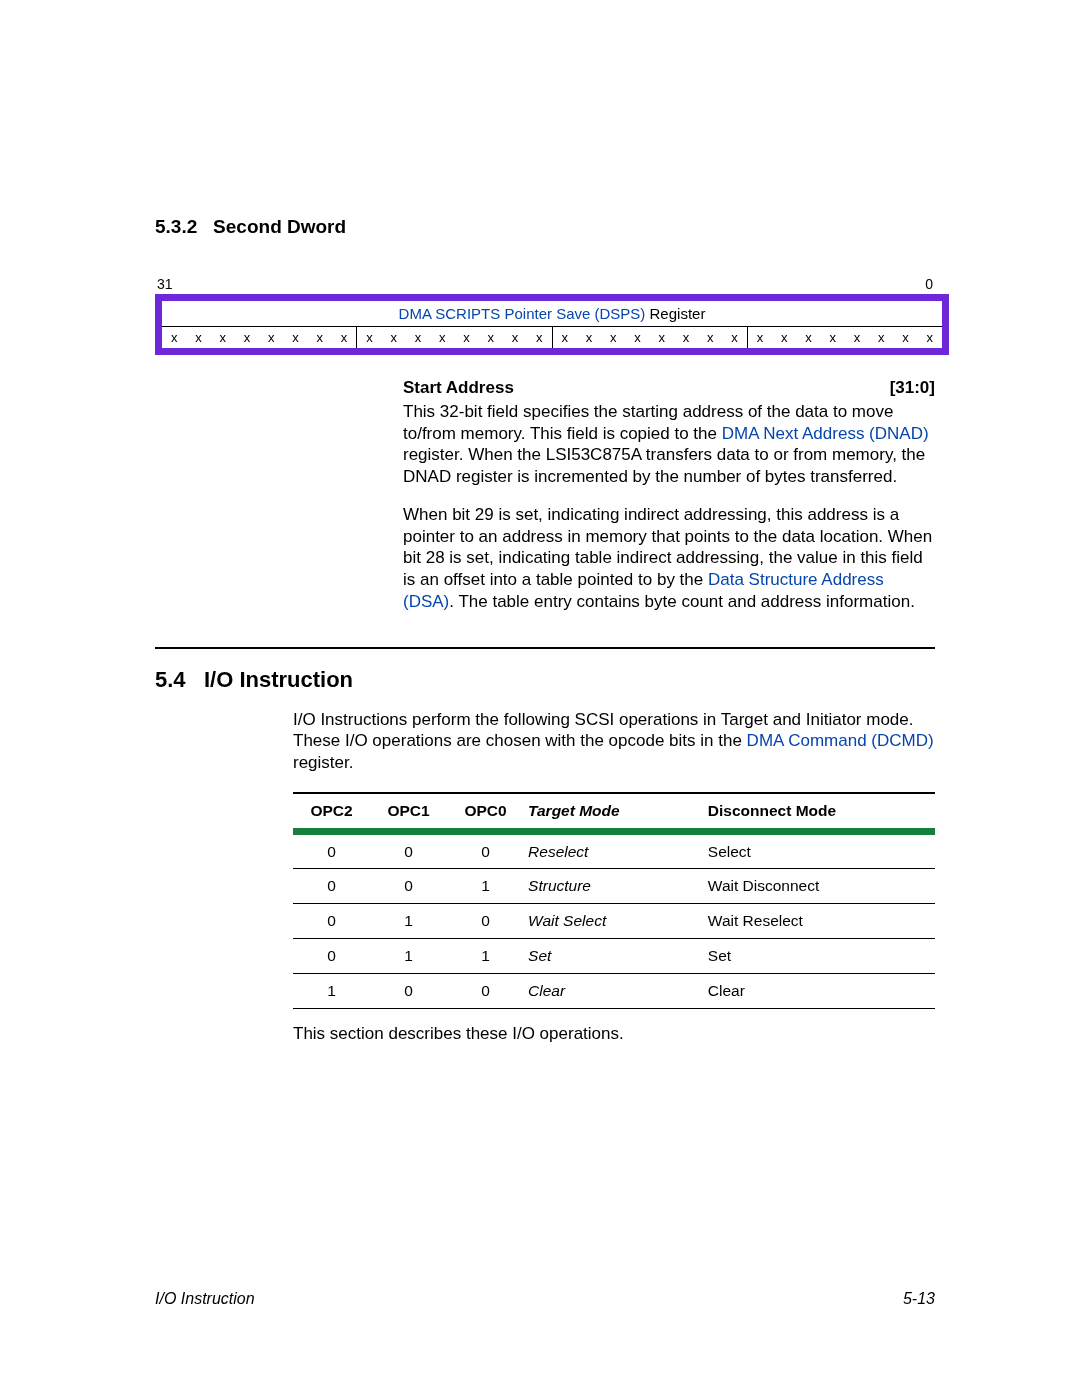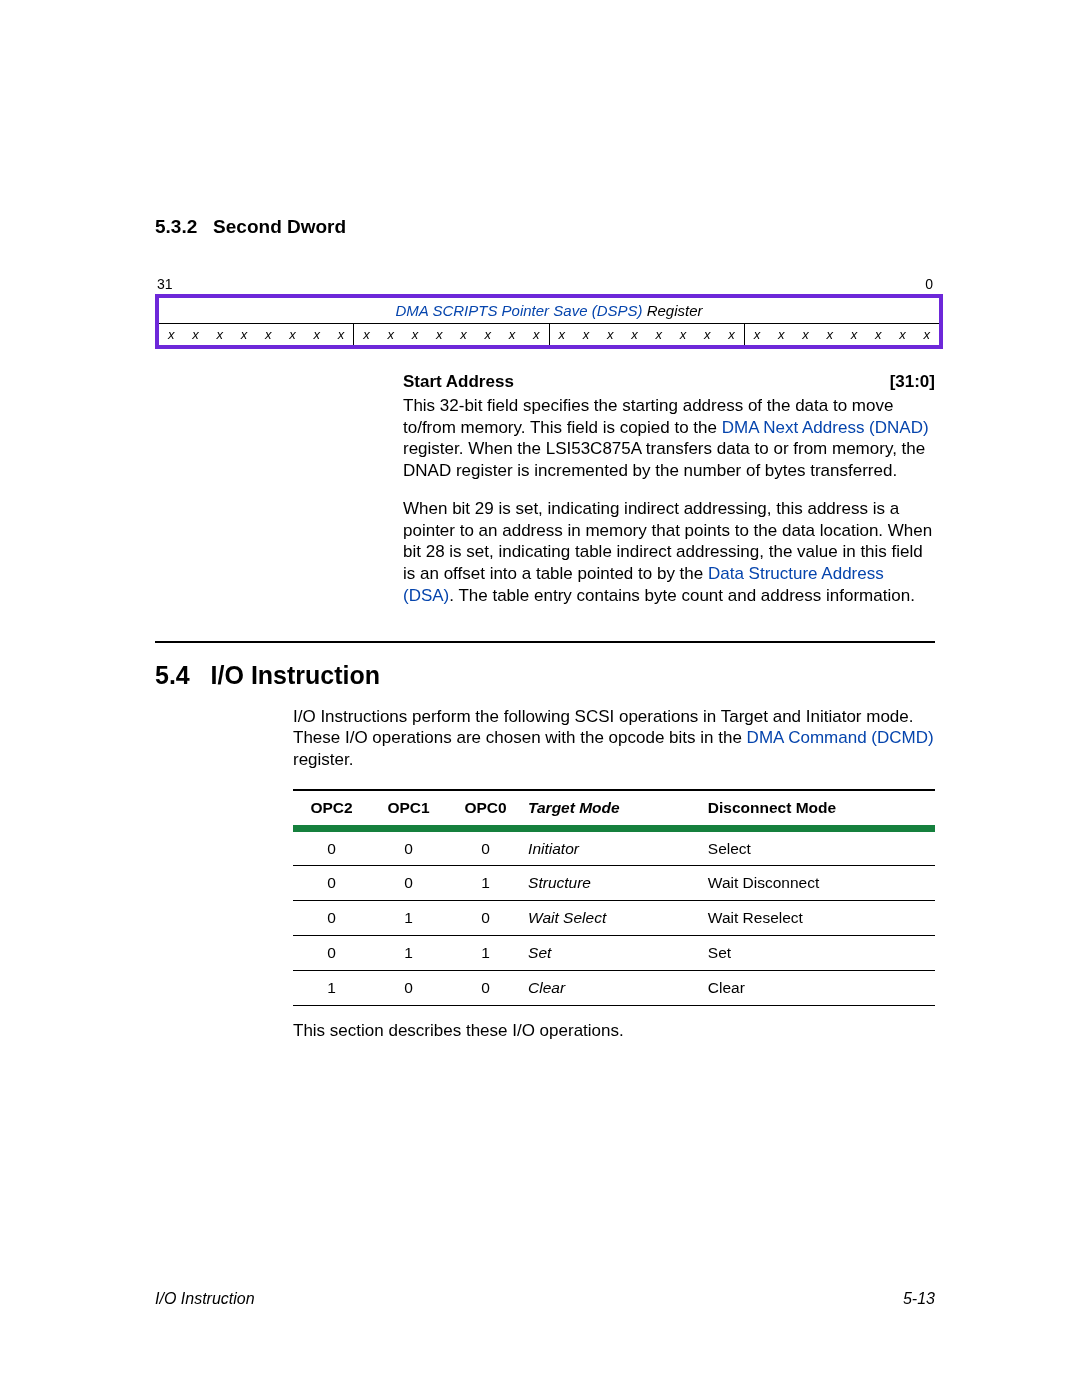--- a/index.html
+++ b/index.html
@@ -23,24 +23,23 @@
     margin-bottom: 38px;
   }
   .bit-range {
     display: flex;
     justify-content: space-between;
     font-size: 14px;
     margin-bottom: 2px;
     padding: 0 2px;
   }
   .reg-table {
-    border: 4px solid #6d28d9;
+    border: 7px solid #6d28d9;
     width: 100%;
     margin-bottom: 22px;
-    font-style: italic;
   }
   .reg-title-row {
     text-align: center;
     padding: 4px 0;
     font-size: 15px;
   }
   .reg-link { color: #0645ad; }
   .bits-row {
     display: flex;
     border-top: 1px solid #000;
@@ -68,21 +67,21 @@
   }
   .field-para { margin-bottom: 16px; }
   .link { color: #0645ad; }
   .hr-rule {
     border: 0;
     border-top: 2.5px solid #000;
     margin: 34px 0 18px 0;
   }
   .h-sect {
     font-weight: bold;
-    font-size: 25px;
+    font-size: 22px;
     margin: 0 0 16px 0;
   }
   .intro-block {
     margin-left: 138px;
     line-height: 1.28;
   }
   .op-table {
     width: 100%;
     border-collapse: collapse;
     margin: 18px 0 14px 0;
@@ -214,21 +213,21 @@
             <th class="c">OPC0</th>
             <th>Target Mode</th>
             <th>Disconnect Mode</th>
           </tr>
         </thead>
       <tbody id="opc-body">
           <tr>
             <td class="c">0</td>
             <td class="c">0</td>
             <td class="c">0</td>
-            <td>Initiator</td>
+            <td>Reselect</td>
             <td>Select</td>
           </tr>
           <tr>
             <td class="c">0</td>
             <td class="c">0</td>
             <td class="c">1</td>
             <td>Structure</td>
             <td>Wait Disconnect</td>
           </tr>
           <tr>

